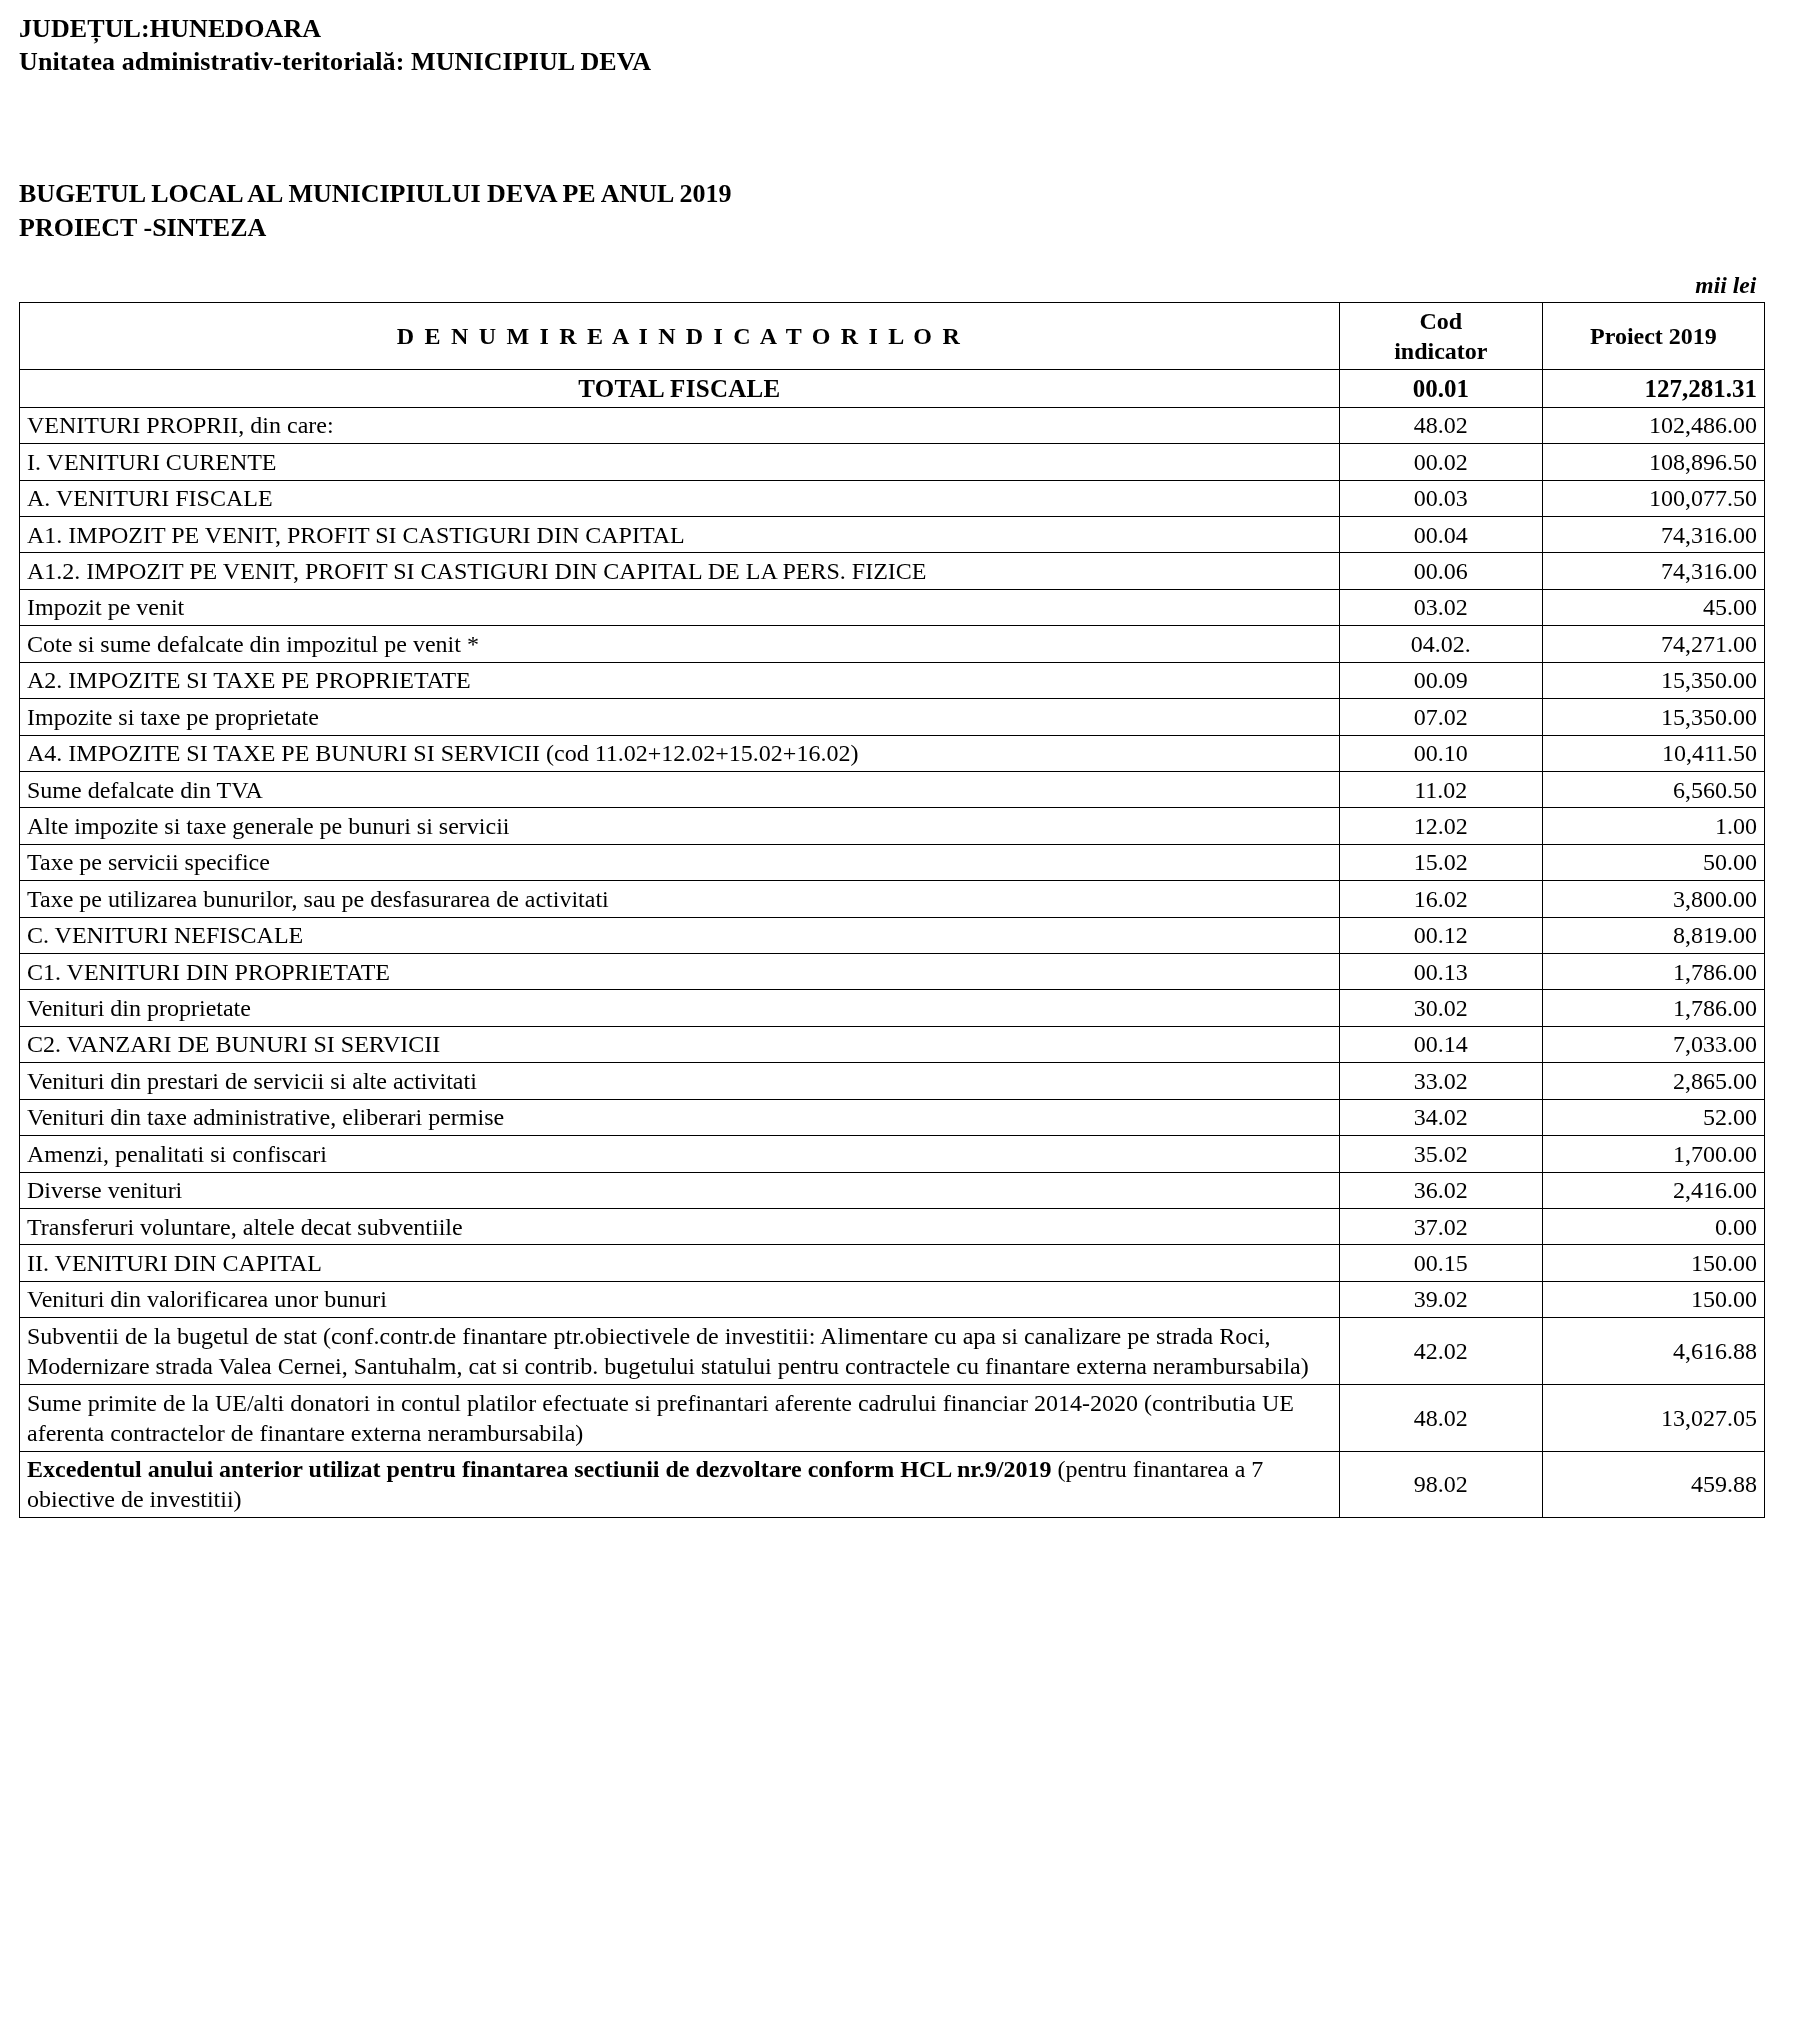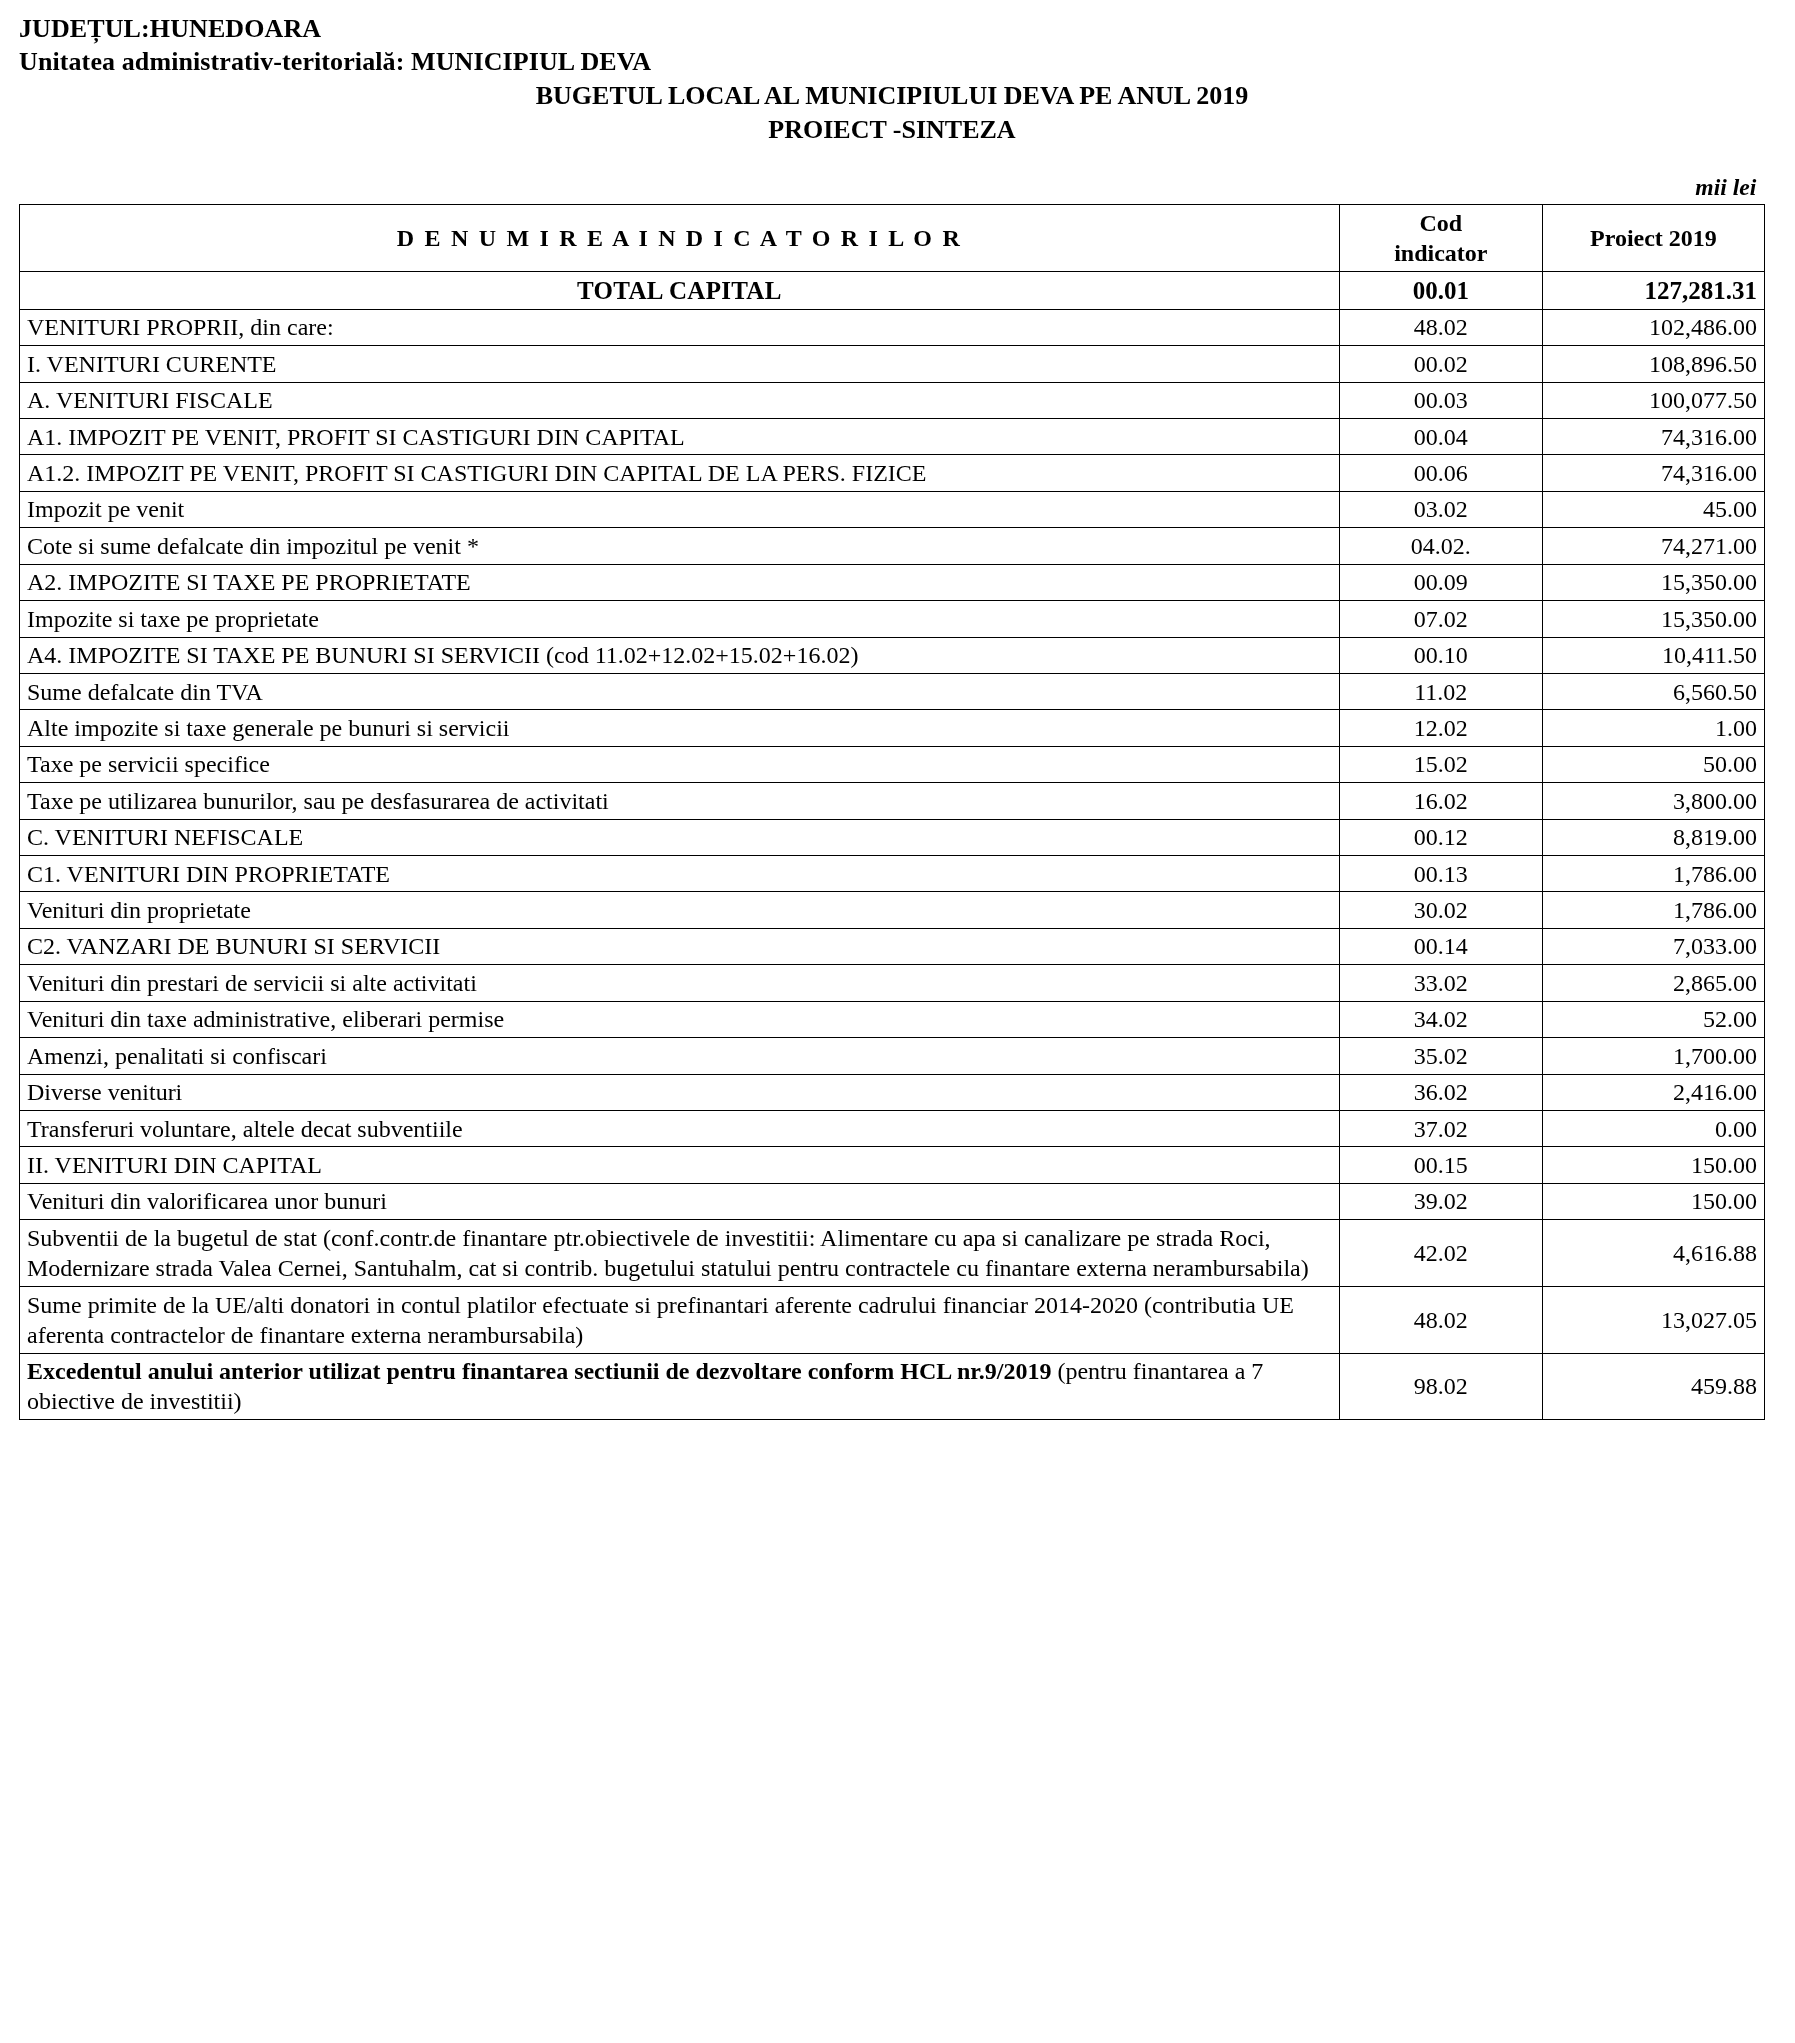--- a/index.html
+++ b/index.html
@@ -19,21 +19,22 @@
     box-sizing: border-box;
     padding: 12.2px 19px 0 19px;
   }
   .hdr-line {
     font-size: 26px;
     font-weight: bold;
     line-height: 1.28;
     letter-spacing: 0.1px;
   }
   .title-block {
-    text-align: center;
+    margin-top: 98px;
+    text-align: left;
     font-size: 26px;
     font-weight: bold;
     line-height: 1.33;
   }
   .units {
     margin-top: 26px;
     margin-bottom: 3.5px;
     text-align: right;
     font-size: 23.6px;
     font-weight: bold;
@@ -116,21 +117,21 @@
         <th class="head-name">D E N U M I R E A   I N D I C A T O R I L O R</th>
         <th class="head-code">
           <div>Cod</div>
           <div>indicator</div>
         </th>
         <th class="head-val">Proiect 2019</th>
       </tr>
     </thead>
     <tbody id="table-body">
         <tr class="total">
-          <td class="name">TOTAL CAPITAL</td>
+          <td class="name">TOTAL FISCALE</td>
           <td class="code">00.01</td>
           <td class="val">127,281.31</td>
         </tr>
         <tr>
           <td class="name">VENITURI PROPRII, din care:</td>
           <td class="code">48.02</td>
           <td class="val">102,486.00</td>
         </tr>
         <tr>
           <td class="name">I.  VENITURI CURENTE</td>

